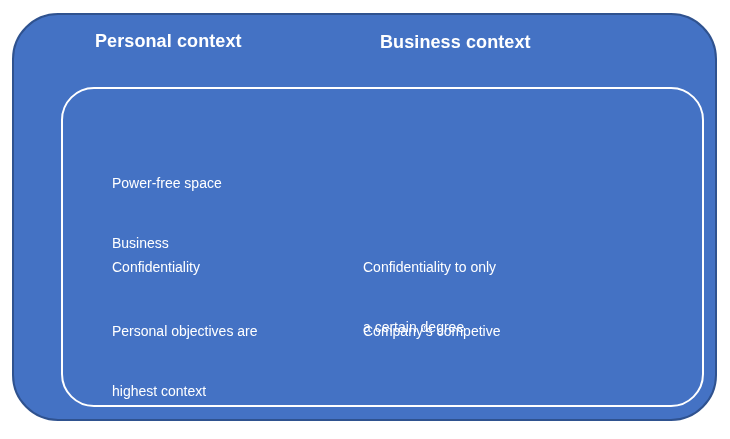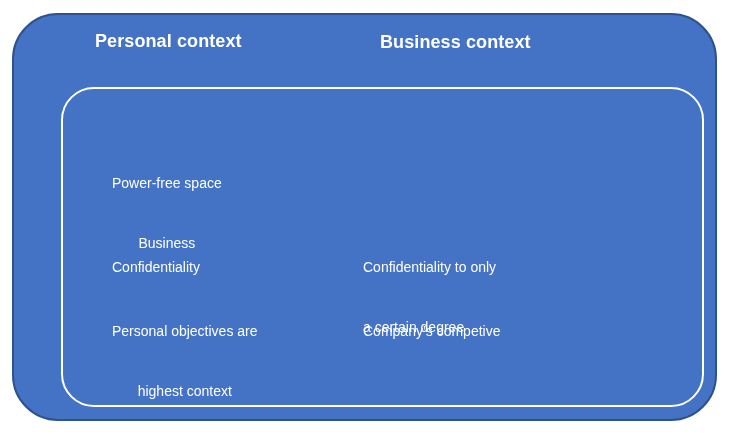--- a/index.html
+++ b/index.html
@@ -60,21 +60,21 @@
 
   
   .text-block {
     position: absolute;
     color: #ffffff;
     font-size: 14px;
     font-weight: 400;
     line-height: 20px;
     white-space: pre;
   }
-  .col-left  { left: 112px; text-align: center; }
+  .col-left  { left: 112px; }
   .col-right { left: 363px; }
 
   .row-1 { top: 133px; }
   .row-2 { top: 217px; }
   .row-3 { top: 281px; }
 
   .text-line {
     display: block;
     white-space: pre;
   }

